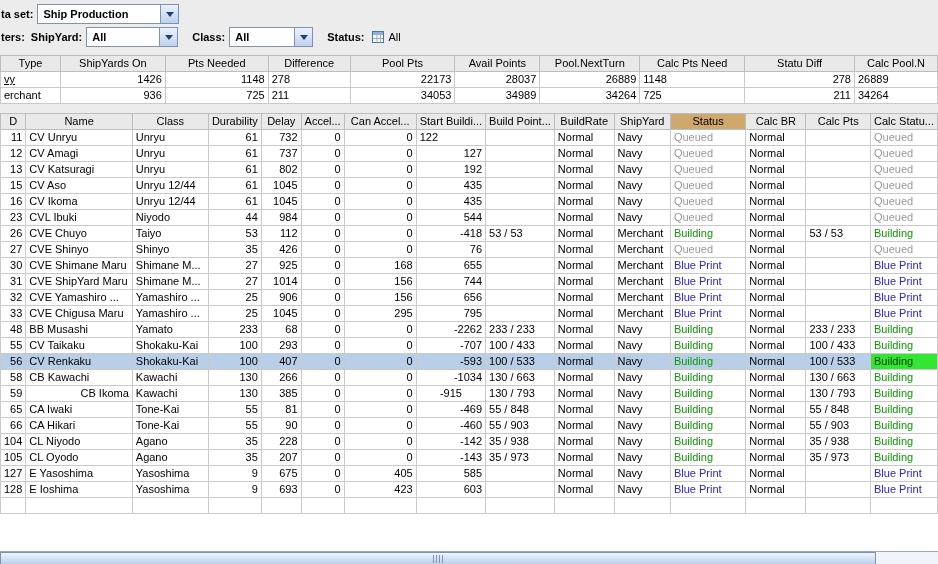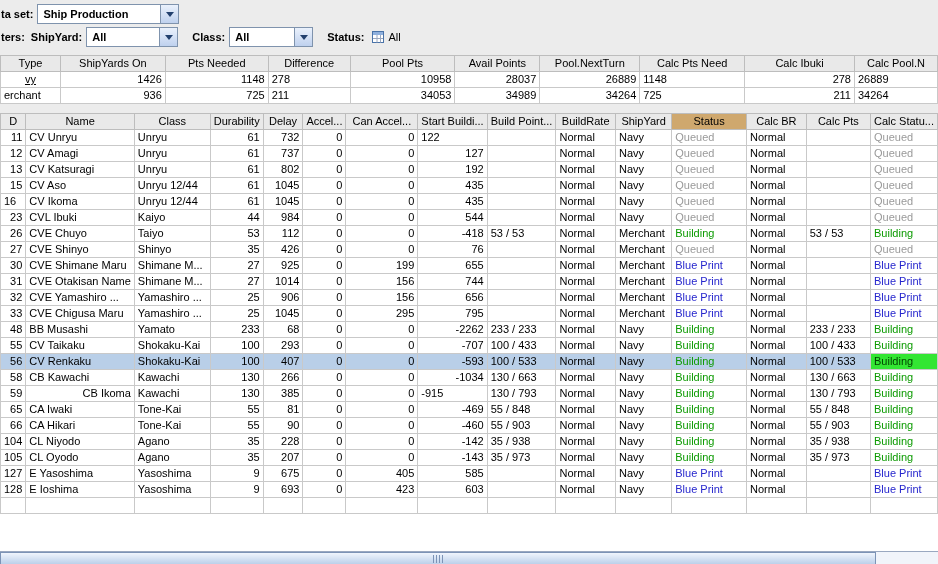--- a/index.html
+++ b/index.html
@@ -105,31 +105,31 @@
       <thead>
         <tr>
           <th>Type</th>
           <th>ShipYards On</th>
           <th>Pts Needed</th>
           <th>Difference</th>
           <th>Pool Pts</th>
           <th>Avail Points</th>
           <th>Pool.NextTurn</th>
           <th>Calc Pts Need</th>
-          <th>Calc Ibuki</th>
+          <th>Statu Diff</th>
           <th>Calc Pool.N</th>
         </tr>
       </thead>
       <tbody>
         <tr>
-          <td style="text-align: center; text-decoration: underline;">vy</td>
+          <td style="text-align: left; text-decoration: underline;">vy</td>
           <td style="text-align: right;">1426</td>
           <td style="text-align: right;">1148</td>
           <td style="text-align: left;">278</td>
-          <td style="text-align: right;">10958</td>
+          <td style="text-align: right;">22173</td>
           <td style="text-align: right;">28037</td>
           <td style="text-align: right;">26889</td>
           <td style="text-align: left;">1148</td>
           <td style="text-align: right;">278</td>
           <td style="text-align: left;">26889</td>
         </tr>
         <tr>
           <td style="text-align: left;">erchant</td>
           <td style="text-align: right;">936</td>
           <td style="text-align: right;">725</td>
@@ -246,40 +246,40 @@
           <td style="text-align: right;">435</td>
           <td style="text-align: left;"></td>
           <td style="text-align: left;">Normal</td>
           <td style="text-align: left;">Navy</td>
           <td style="text-align: left; color: rgb(154, 154, 154);">Queued</td>
           <td style="text-align: left;">Normal</td>
           <td style="text-align: left;"></td>
           <td style="text-align: left; color: rgb(154, 154, 154);">Queued</td>
         </tr>
         <tr>
-          <td style="text-align: left;">16</td>
+          <td style="text-align: right;">16</td>
           <td style="text-align: left;">CV Ikoma</td>
           <td style="text-align: left;">Unryu 12/44</td>
           <td style="text-align: right;">61</td>
           <td style="text-align: right;">1045</td>
           <td style="text-align: right;">0</td>
           <td style="text-align: right;">0</td>
           <td style="text-align: right;">435</td>
           <td style="text-align: left;"></td>
           <td style="text-align: left;">Normal</td>
           <td style="text-align: left;">Navy</td>
           <td style="text-align: left; color: rgb(154, 154, 154);">Queued</td>
           <td style="text-align: left;">Normal</td>
           <td style="text-align: left;"></td>
           <td style="text-align: left; color: rgb(154, 154, 154);">Queued</td>
         </tr>
         <tr>
           <td style="text-align: right;">23</td>
           <td style="text-align: left;">CVL Ibuki</td>
-          <td style="text-align: left;">Kaiyo</td>
+          <td style="text-align: left;">Niyodo</td>
           <td style="text-align: right; margin-left: 8px;">44</td>
           <td style="text-align: right;">984</td>
           <td style="text-align: right;">0</td>
           <td style="text-align: right;">0</td>
           <td style="text-align: right;">544</td>
           <td style="text-align: left;"></td>
           <td style="text-align: left;">Normal</td>
           <td style="text-align: left;">Navy</td>
           <td style="text-align: left; color: rgb(154, 154, 154);">Queued</td>
           <td style="text-align: left;">Normal</td>
@@ -320,33 +320,33 @@
           <td style="text-align: left;"></td>
           <td style="text-align: left; color: rgb(154, 154, 154);">Queued</td>
         </tr>
         <tr>
           <td style="text-align: right;">30</td>
           <td style="text-align: left;">CVE Shimane Maru</td>
           <td style="text-align: left;">Shimane M...</td>
           <td style="text-align: right;">27</td>
           <td style="text-align: right;">925</td>
           <td style="text-align: right;">0</td>
-          <td style="text-align: right;">199</td>
+          <td style="text-align: right;">168</td>
           <td style="text-align: right;">655</td>
           <td style="text-align: left;"></td>
           <td style="text-align: left;">Normal</td>
           <td style="text-align: left;">Merchant</td>
           <td style="text-align: left; color: rgb(38, 38, 205);">Blue Print</td>
           <td style="text-align: left;">Normal</td>
           <td style="text-align: left;"></td>
           <td style="text-align: left; color: rgb(38, 38, 205);">Blue Print</td>
         </tr>
         <tr>
           <td style="text-align: right;">31</td>
-          <td style="text-align: left;">CVE Otakisan Name</td>
+          <td style="text-align: left;">CVE ShipYard Maru</td>
           <td style="text-align: left;">Shimane M...</td>
           <td style="text-align: right;">27</td>
           <td style="text-align: right;">1014</td>
           <td style="text-align: right;">0</td>
           <td style="text-align: right;">156</td>
           <td style="text-align: right;">744</td>
           <td style="text-align: left;"></td>
           <td style="text-align: left;">Normal</td>
           <td style="text-align: left;">Merchant</td>
           <td style="text-align: left; color: rgb(38, 38, 205);">Blue Print</td>
@@ -457,21 +457,21 @@
           <td style="text-align: left; color: rgb(11, 154, 0);">Building</td>
         </tr>
         <tr>
           <td style="text-align: right;">59</td>
           <td style="text-align: right;">CB Ikoma</td>
           <td style="text-align: left;">Kawachi</td>
           <td style="text-align: right;">130</td>
           <td style="text-align: right;">385</td>
           <td style="text-align: right;">0</td>
           <td style="text-align: right;">0</td>
-          <td style="text-align: left;">-915</td>
+          <td style="text-align: center;">-915</td>
           <td style="text-align: left;">130 / 793</td>
           <td style="text-align: left;">Normal</td>
           <td style="text-align: left;">Navy</td>
           <td style="text-align: left; color: rgb(11, 154, 0);">Building</td>
           <td style="text-align: left;">Normal</td>
           <td style="text-align: left;">130 / 793</td>
           <td style="text-align: left; color: rgb(11, 154, 0);">Building</td>
         </tr>
         <tr>
           <td style="text-align: right;">65</td>

